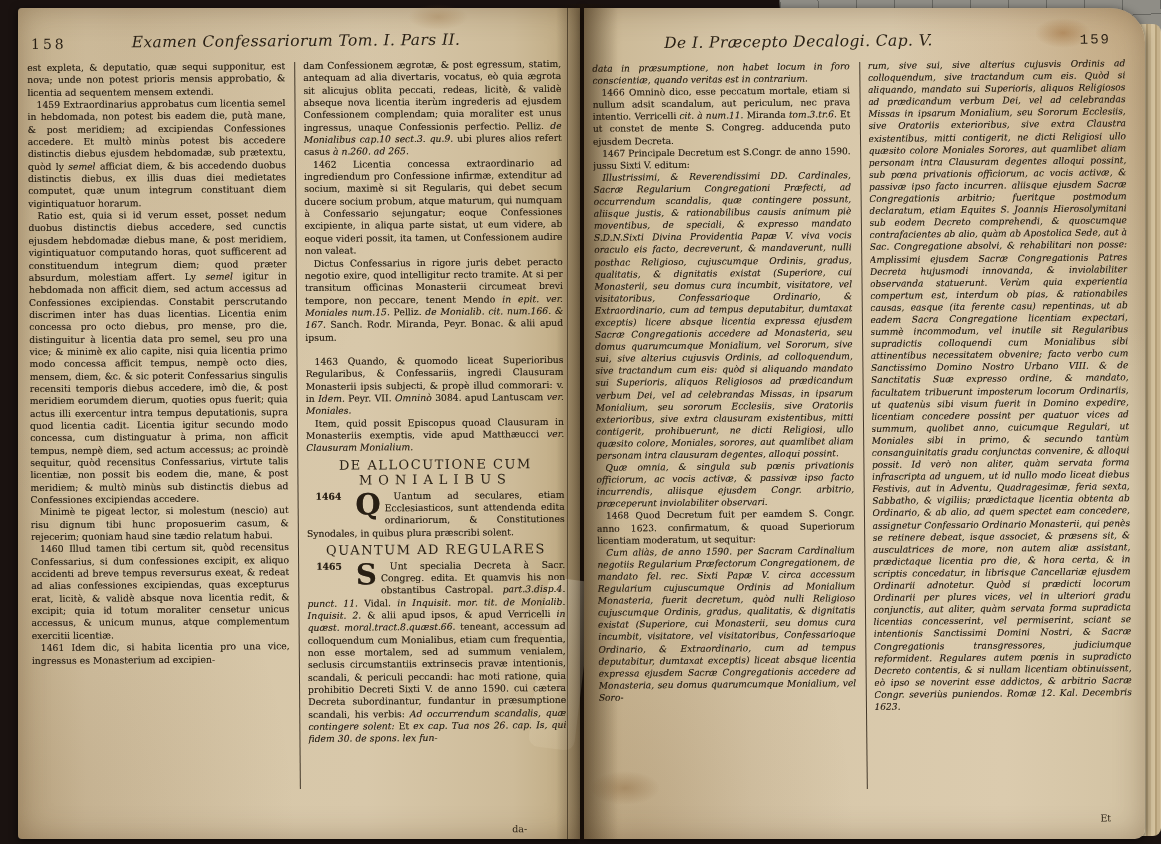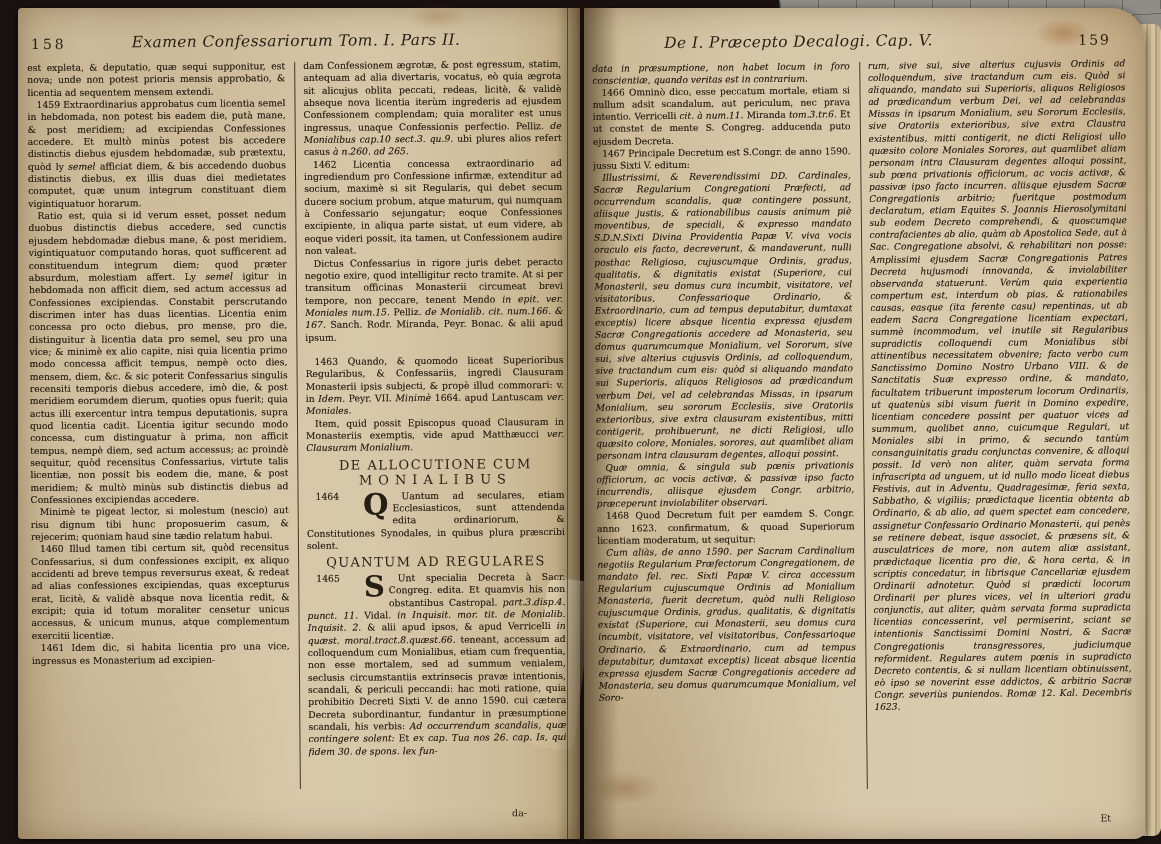--- a/index.html
+++ b/index.html
@@ -59,21 +59,21 @@
 
   .running{
     position:absolute;top:24px;left:0;right:0;text-align:center;
     font-style:italic;font-size:15.5px;letter-spacing:.4px;
   }
   .page.right .running{left:26px;right:150px;}
   .corner-num{
     position:absolute;top:26px;font-size:14px;letter-spacing:3px;
   }
   .page.left .corner-num{left:16px;text-align:center;}
-  .page.right .corner-num{right:30px;letter-spacing:2px;}
+  .page.right .corner-num{right:30px;letter-spacing:2px;font-family:Liberation Mono, monospace;}
 
   .cols{
     position:absolute;top:52px;left:12px;right:16px;bottom:10px;
     display:flex;gap:18px;
   }
   .cols::before{
     content:"";position:absolute;left:50%;top:2px;bottom:40px;width:1px;
     background:rgba(30,20,10,.8);
   }
   .col{flex:1;height:760px;overflow:hidden;text-align:justify;}
@@ -84,27 +84,27 @@
   .page.right .col p{font-size:9.1px;line-height:12.1px;}
   .col p.cont{text-indent:0;}
   .col p.sp{margin-top:12px;}
   .it{font-style:italic;}
   .sec-heading{
     text-align:center;font-size:13px;line-height:15.5px;margin:3px 0 2px;
     letter-spacing:1.5px;
   }
   .sec-heading div:nth-child(2){letter-spacing:6px;}
   .dropp{text-indent:0;}
-  .pnum{float:left;margin-right:15px;}
+  .pnum{float:left;margin-right:5px;font-weight:bold;}
   .dropcap{
     float:left;font-size:29px;line-height:26px;margin:1px 4px 0 0;
     font-weight:bold;
   }
   .catchword{position:absolute;font-size:9.5px;}
-  .page.left .catchword{right:56px;bottom:19px;}
+  .page.left .catchword{right:56px;bottom:3px;}
   .page.right .catchword{right:38px;bottom:13px;}
 
   
   .stain{position:absolute;pointer-events:none;}
   .stain.s1{right:54px;top:10px;width:56px;height:30px;
     background:radial-gradient(closest-side, rgba(150,95,40,.45), rgba(150,95,40,0));}
   .stain.s2{right:-4px;bottom:90px;width:46px;height:170px;transform:rotate(7deg);
     background:linear-gradient(rgba(233,221,193,.6), rgba(233,221,193,.15));border-radius:10px;}
   .stain.s3{left:6px;bottom:34px;width:70px;height:34px;
     background:radial-gradient(closest-side, rgba(125,85,40,.35), rgba(125,85,40,0));}
@@ -131,21 +131,21 @@
             <p class="para"><span>1459 Extraordinarius approbatus cum licentia semel in hebdomada, non potest bis eadem die, putà mane, &amp; post meridiem; ad excipiendas Confessiones accedere. Et multò minùs potest bis accedere distinctis diebus ejusdem hebdomadæ, sub prætextu, quòd ly </span><span class="it">semel</span><span> afficiat diem, &amp; bis accedendo duobus distinctis diebus, ex illis duas diei medietates computet, quæ unum integrum constituant diem vigintiquatuor horarum.</span></p>
             <p class="para"><span>Ratio est, quia si id verum esset, posset nedum duobus distinctis diebus accedere, sed cunctis ejusdem hebdomadæ diebus mane, &amp; post meridiem, vigintiquatuor computando horas, quot sufficerent ad constituendum integrum diem; quod præter absurdum, molestiam affert. Ly </span><span class="it">semel</span><span> igitur in hebdomada non afficit diem, sed actum accessus ad Confessiones excipiendas. Constabit perscrutando discrimen inter has duas licentias. Licentia enim concessa pro octo diebus, pro mense, pro die, distinguitur à licentia data pro semel, seu pro una vice; &amp; minimè ex alio capite, nisi quia licentia primo modo concessa afficit tempus, nempè octo dies, mensem, diem, &amp;c. &amp; sic poterit Confessarius singulis recensiti temporis diebus accedere, imò die, &amp; post meridiem eorumdem dierum, quoties opus fuerit; quia actus illi exercentur intra tempus deputationis, supra quod licentia cadit. Licentia igitur secundo modo concessa, cum distinguatur à prima, non afficit tempus, nempè diem, sed actum accessus; ac proindè sequitur, quòd recensitus Confessarius, virtute talis licentiæ, non possit bis eodem die, mane, &amp; post meridiem; &amp; multò minùs sub distinctis diebus ad Confessiones excipiendas accedere.</span></p>
             <p class="para"><span>Minimè te pigeat lector, si molestum (nescio) aut risu dignum tibi hunc proposuerim casum, &amp; rejecerim; quoniam haud sine tædio relatum habui.</span></p>
             <p class="para"><span>1460 Illud tamen tibi certum sit, quòd recensitus Confessarius, si dum confessiones excipit, ex aliquo accidenti ad breve tempus reversurus exeat, &amp; redeat ad alias confessiones excipiendas, quas excepturus erat, licitè, &amp; validè absque nova licentia redit, &amp; excipit; quia id totum moraliter censetur unicus accessus, &amp; unicum munus, atque complementum exercitii licentiæ.</span></p>
             <p class="para"><span>1461 Idem dic, si habita licentia pro una vice, ingressus es Monasterium ad excipien-</span></p>
           </div>
         <div class="col">
             <p class="para cont"><span>dam Confessionem ægrotæ, &amp; post egressum, statim, antequam ad alia divertaris, vocatus, eò quia ægrota sit alicujus oblita peccati, redeas, licitè, &amp; validè abseque nova licentia iterùm ingrederis ad ejusdem Confessionem complendam; quia moraliter est unus ingressus, unaque Confessionis perfectio. Pelliz. </span><span class="it">de Monialibus cap.10 sect.3. qu.9.</span><span> ubi plures alios refert casus </span><span class="it">à n.260. ad 265.</span></p>
             <p class="para"><span>1462 Licentia concessa extraordinario ad ingrediendum pro Confessione infirmæ, extenditur ad socium, maximè si sit Regularis, qui debet secum ducere socium probum, atque maturum, qui numquam à Confessario sejungatur; eoque Confessiones excipiente, in aliqua parte sistat, ut eum videre, ab eoque videri possit, ita tamen, ut Confessionem audire non valeat.</span></p>
             <p class="para"><span>Dictus Confessarius in rigore juris debet peracto negotio exire, quod intelligitur recto tramite. At si per transitum officinas Monasterii circumeat brevi tempore, non peccare, tenent Mendo </span><span class="it">in epit. ver. Moniales num.15.</span><span> Pelliz. </span><span class="it">de Monialib. cit. num.166. &amp; 167.</span><span> Sanch. Rodr. Miranda, Peyr. Bonac. &amp; alii apud ipsum.</span></p>
-            <p class="para sp"><span>1463 Quando, &amp; quomodo liceat Superioribus Regularibus, &amp; Confessariis, ingredi Clausuram Monasterii ipsis subjecti, &amp; propè illud commorari: v. in </span><span class="it">Idem.</span><span> Peyr. VII. </span><span class="it">Minimè</span><span> 1664. apud Lantuscam </span><span class="it">ver. Moniales.</span></p>
+            <p class="para sp"><span>1463 Quando, &amp; quomodo liceat Superioribus Regularibus, &amp; Confessariis, ingredi Clausuram Monasterii ipsis subjecti, &amp; propè illud commorari: v. in </span><span class="it">Idem.</span><span> Peyr. VII. </span><span class="it">Omninò</span><span> 3084. apud Lantuscam </span><span class="it">ver. Moniales.</span></p>
             <p class="para"><span>Item, quid possit Episcopus quoad Clausuram in Monasteriis exemptis, vide apud Matthæucci </span><span class="it">ver. Clausuram Monialium.</span></p>
             <div class="sec-heading">
               <div>DE ALLOCUTIONE CUM</div>
               <div>MONIALIBUS</div>
             </div>
             <p class="para dropp"><span class="pnum">1464</span><span class="dropcap">Q</span><span>Uantum ad seculares, etiam Ecclesiasticos, sunt attendenda edita ordinariorum, &amp; Constitutiones Synodales, in quibus plura præscribi solent.</span></p>
             <div class="sec-heading">
               <div>QUANTUM AD REGULARES</div>
             </div>
             <p class="para dropp"><span class="pnum">1465</span><span class="dropcap">S</span><span>Unt specialia Decreta à Sacr. Congreg. edita. Et quamvis his non obstantibus Castropal. </span><span class="it">part.3.disp.4. punct. 11.</span><span> Vidal. </span><span class="it">in Inquisit. mor. tit. de Monialib. Inquisit. 2.</span><span> &amp; alii apud ipsos, &amp; apud Verricelli </span><span class="it">in quæst. moral.tract.8.quæst.66.</span><span> teneant, accessum ad colloquendum cum Monialibus, etiam cum frequentia, non esse mortalem, sed ad summum venialem, seclusis circumstantiis extrinsecis pravæ intentionis, scandali, &amp; periculi peccandi: hac moti ratione, quia prohibitio Decreti Sixti V. de anno 1590. cui cætera Decreta subordinantur, fundantur in præsumptione scandali, his verbis: </span><span class="it">Ad occurrendum scandalis, quæ contingere solent:</span><span> Et </span><span class="it">ex cap. Tua nos 26. cap. Is, qui fidem 30. de spons. lex fun-</span></p>

